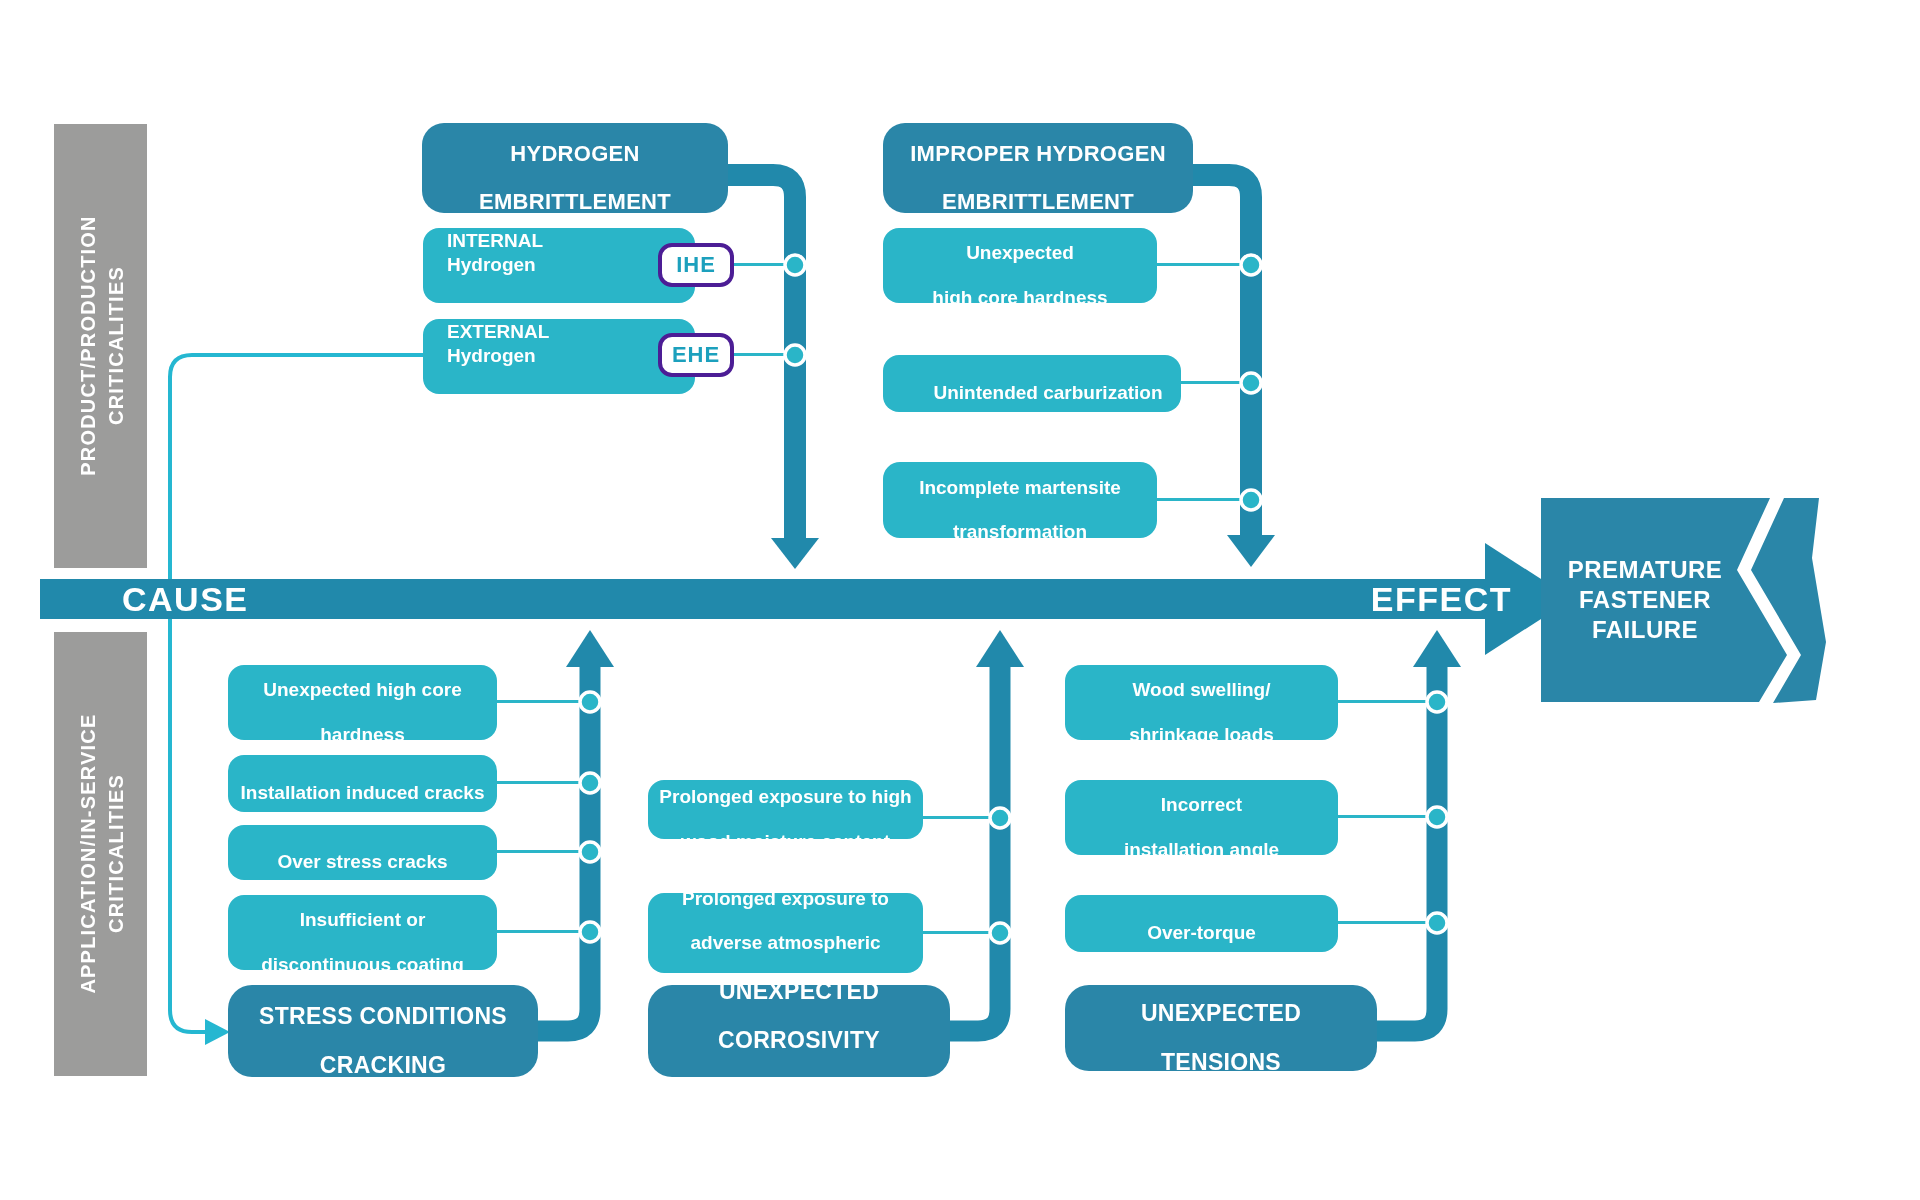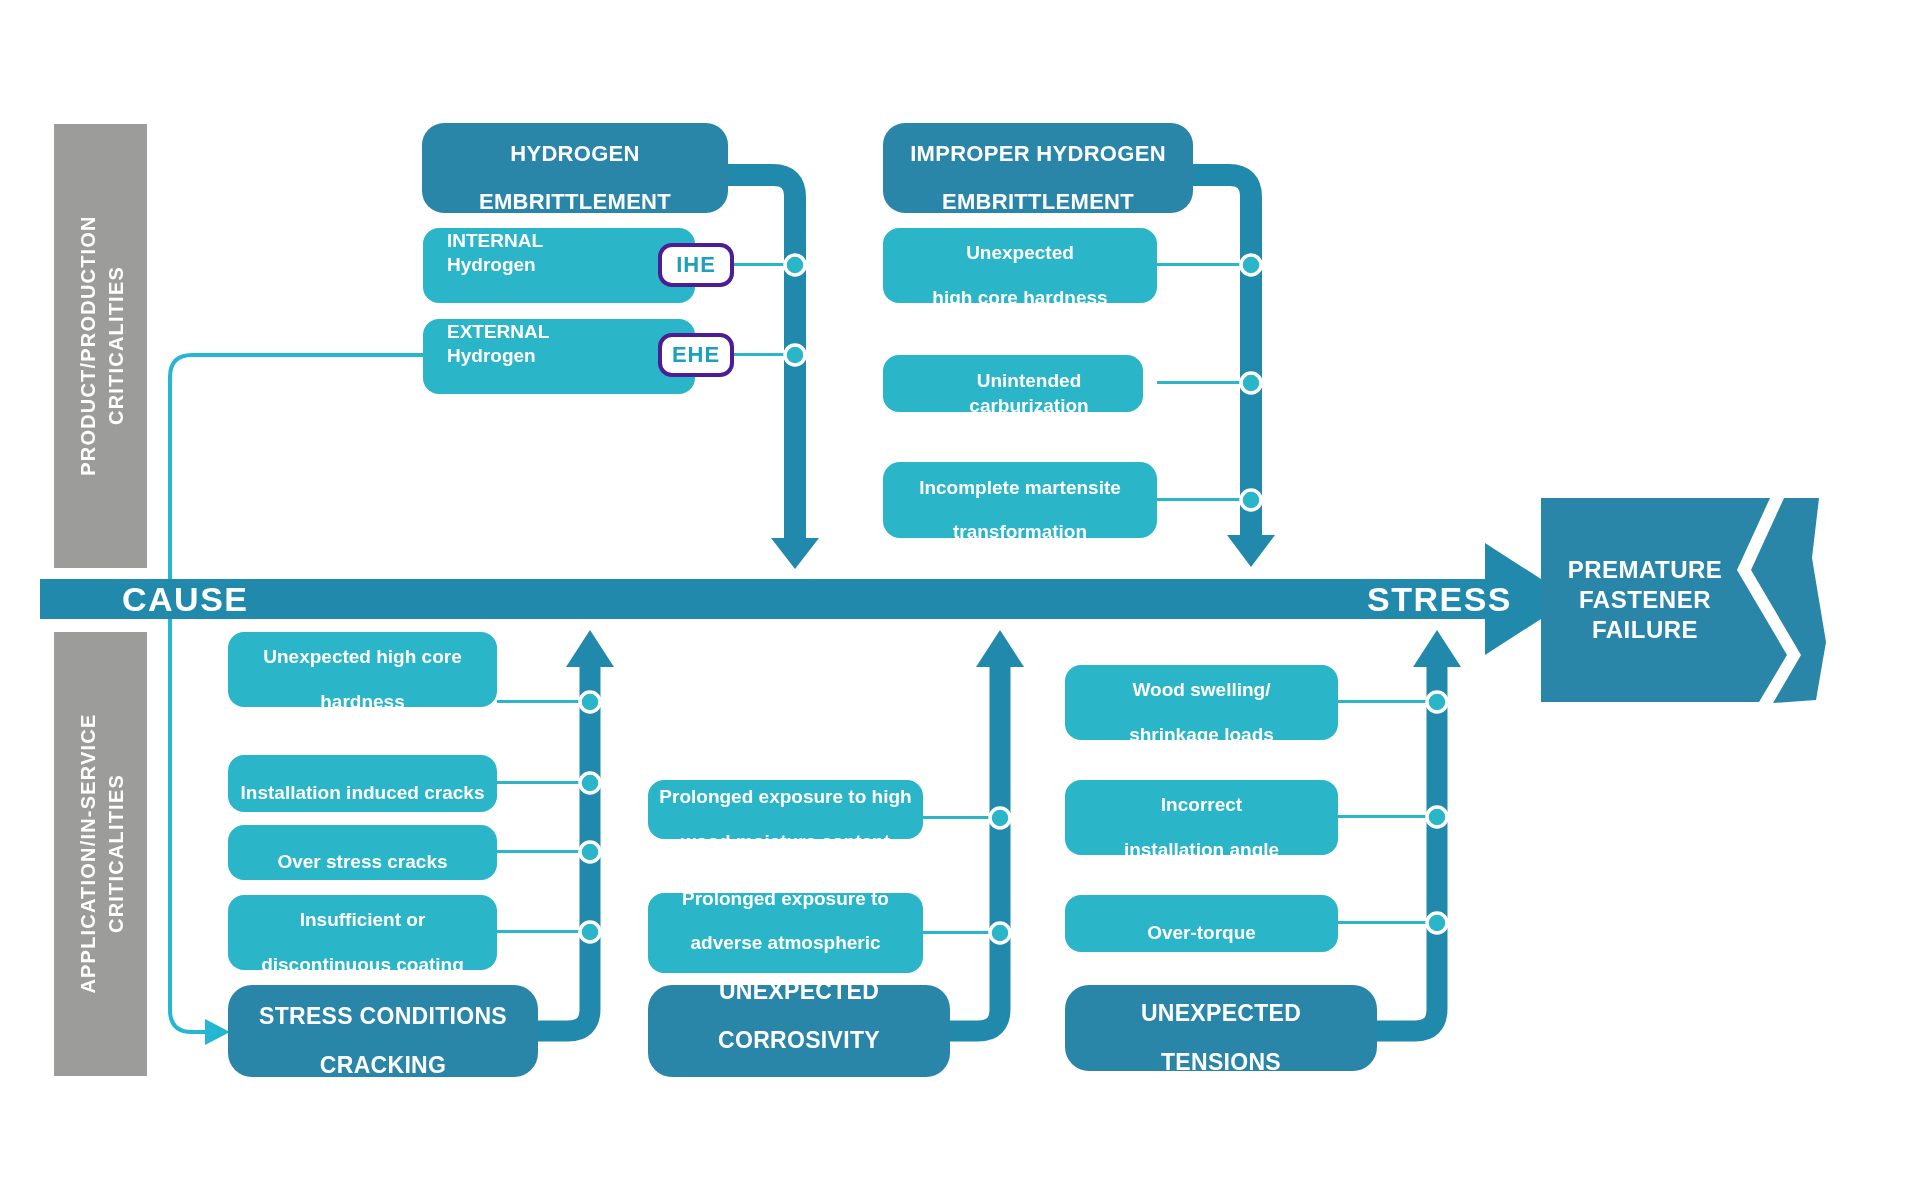--- a/index.html
+++ b/index.html
@@ -111,21 +111,21 @@
     <span>CRITICALITIES</span>
   </div>
 
   <div class="rail" style="left:54px;top:632px;width:93px;height:444px;"></div>
   <div class="rail-label" style="left:-121px;top:807px;width:444px;height:93px;">
     <span>APPLICATION/IN-SERVICE</span>
     <span>CRITICALITIES</span>
   </div>
 
   <div class="bandlabel" style="left:122px;top:579px;height:40px;">CAUSE</div>
-  <div class="bandlabel effectlabel" style="left:1290px;top:579px;width:222px;height:40px;">STRESS</div>
+  <div class="bandlabel effectlabel" style="left:1290px;top:579px;width:222px;height:40px;">EFFECT</div>
 
   <div class="bx dark" style="left:422px;top:123px;width:306px;height:90px;">
     <span>HYDROGEN</span>
     <span>EMBRITTLEMENT</span>
   </div>
   <div class="bx light leftalign" style="left:423px;top:228px;width:272px;height:75px;">
     <span>INTERNAL Hydrogen</span>
     <span>Embrittlement</span>
   </div>
   <div class="badge" style="left:658px;top:243px;width:76px;height:44px;">IHE</div>
@@ -136,29 +136,29 @@
   <div class="badge" style="left:658px;top:333px;width:76px;height:44px;">EHE</div>
 
   <div class="bx dark" style="left:883px;top:123px;width:310px;height:90px;">
     <span>IMPROPER HYDROGEN</span>
     <span>EMBRITTLEMENT</span>
   </div>
   <div class="bx light" style="left:883px;top:228px;width:274px;height:75px;">
     <span>Unexpected</span>
     <span>high core hardness</span>
   </div>
-  <div class="bx light" style="left:883px;top:355px;width:260px;height:57px;padding-left:32px;">
+  <div class="bx light" style="left:883px;top:355px;width:298px;height:57px;padding-left:32px;">
     <span>Unintended carburization</span>
   </div>
   <div class="bx light" style="left:883px;top:462px;width:274px;height:76px;border-radius:17px;">
     <span>Incomplete martensite</span>
     <span>transformation</span>
   </div>
 
-  <div class="bx light" style="left:228px;top:632px;width:269px;height:75px;">
+  <div class="bx light" style="left:228px;top:665px;width:269px;height:75px;">
     <span>Unexpected high core</span>
     <span>hardness</span>
   </div>
   <div class="bx light" style="left:228px;top:755px;width:269px;height:57px;">
     <span>Installation induced cracks</span>
   </div>
   <div class="bx light" style="left:228px;top:825px;width:269px;height:55px;">
     <span>Over stress cracks</span>
   </div>
   <div class="bx light" style="left:228px;top:895px;width:269px;height:75px;">

